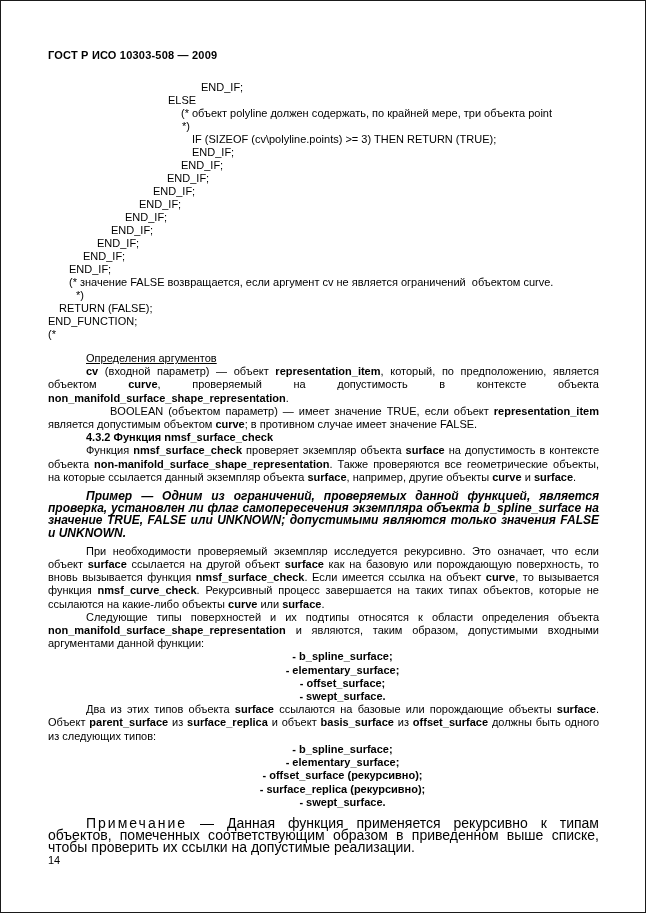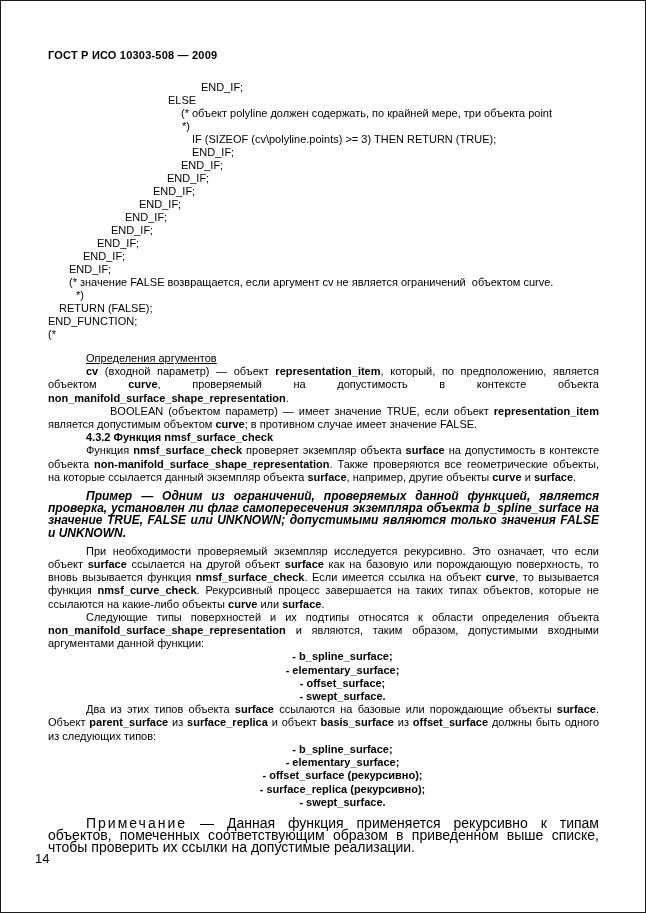--- a/index.html
+++ b/index.html
@@ -52,23 +52,23 @@
   }
   .note {
     font-size: 14px;
     line-height: 11.8px;
     margin-top: 9px;
     text-indent: 38px;
     text-align: justify;
   }
   .page-number {
     position: absolute;
-    left: 34px;
+    left: 47px;
     bottom: 46px;
-    font-size: 13px;
+    font-size: 11px;
   }
   .ls { letter-spacing: 2px; }
 </style>
 </head>
 <body>
 
 <div class="page">
   <div class="doc-header">ГОСТ Р ИСО 10303-508 — 2009</div>
 
   <div class="code-block">

